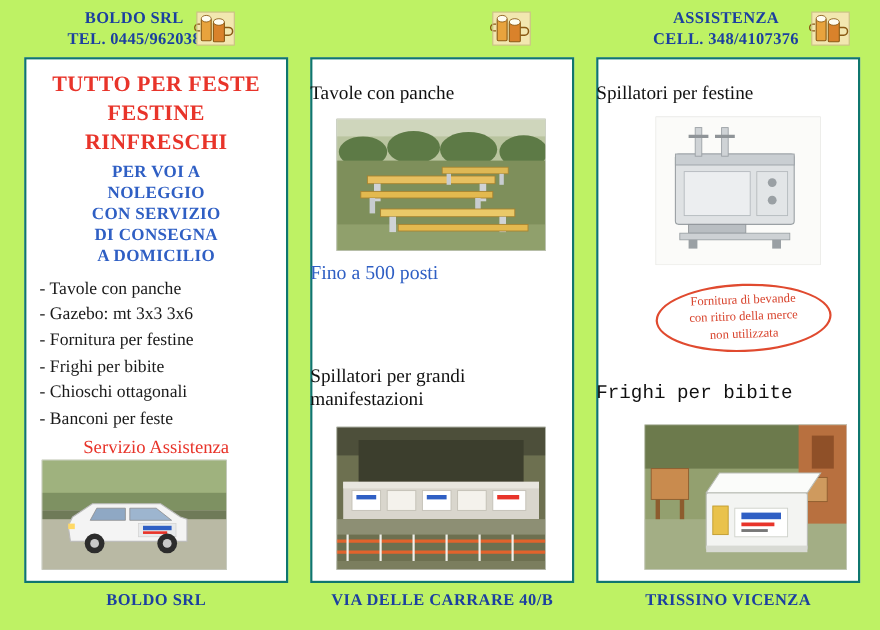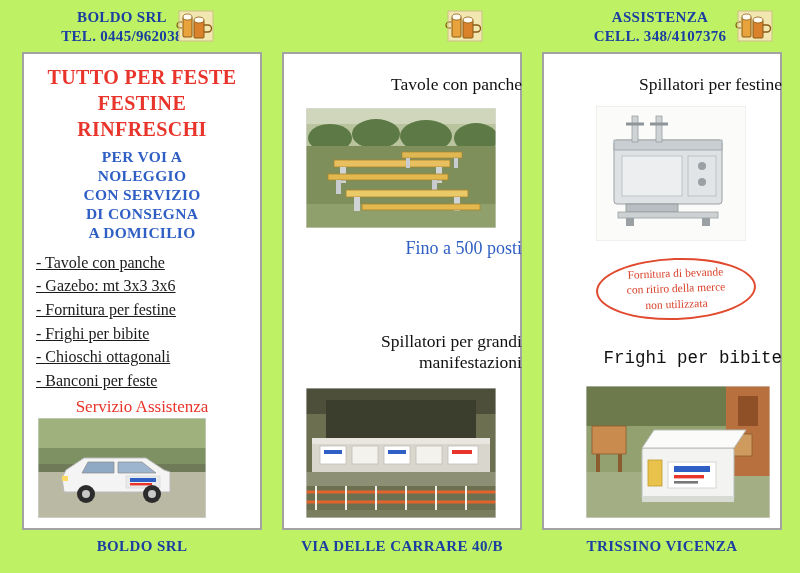--- a/index.html
+++ b/index.html
@@ -12,21 +12,21 @@
     width: 800px;
     height: 573px;
     background: #bef264;
     overflow: hidden;
     font-family: "Liberation Serif", serif;
   }
 
   
   .panel {
     position: absolute;
-    border: 2px solid #a3a3a3;
+    border: 2px solid #0f766e;
     background: #ffffff;
     box-sizing: border-box;
   }
   #panel-left   { left: 22px;  top: 52px;  width: 240px; height: 478px; }
   #panel-mid    { left: 282px; top: 52px;  width: 240px; height: 478px; }
   #panel-right  { left: 542px; top: 52px;  width: 240px; height: 478px; }
 
   
   .hdr {
     position: absolute;
@@ -83,21 +83,20 @@
     letter-spacing: .3px;
     margin-top: 6px;
   }
   .bullets {
     margin: 8px 0 0 0;
     padding: 0 4px 0 12px;
     list-style: none;
     color: #1a1a1a;
     font-size: 16px;
     line-height: 1.48;
-    text-decoration: underline;
   }
   .bullets li { white-space: nowrap; }
   .assist {
     color: #e8342a;
     font-size: 17px;
     text-align: center;
     margin-top: 4px;
     font-family: "Liberation Serif", serif;
   }
 
@@ -132,21 +131,21 @@
   
   #photo-fridge {
     position: absolute;
     left: 586px; top: 386px; width: 184px; height: 132px;
     background: #8d9a6a;
   }
 
   
   .cap {
     position: absolute;
-    text-align: right;
+    text-align: left;
     color: #111111;
     font-size: 17.5px;
     line-height: 1.2;
   }
   #cap-tables  { left: 282px; top: 74px;  width: 240px; }
   #cap-fino    { left: 282px; top: 238px; width: 240px; color:#2f5fc4; font-size: 18px; }
   #cap-spill-g { left: 282px; top: 318px; width: 240px; margin-top: 13px; }
   #cap-spill-f { left: 542px; top: 74px;  width: 240px; }
   #cap-frighi  { left: 542px; top: 348px; width: 240px; font-family: Liberation Mono, monospace; }
 

